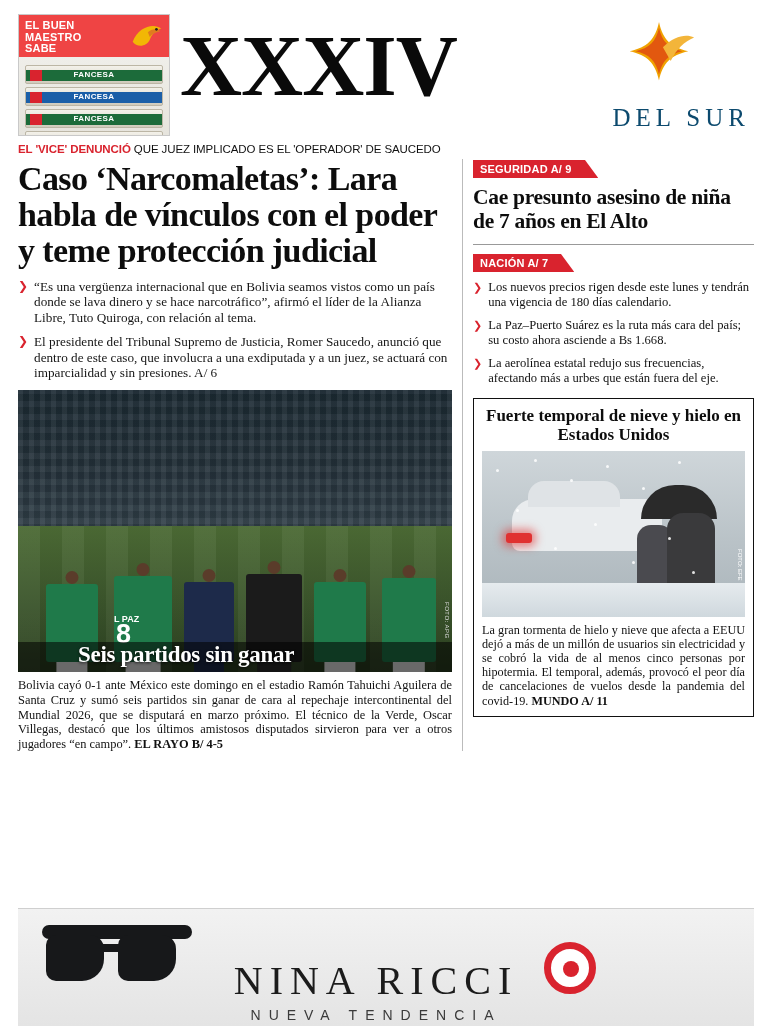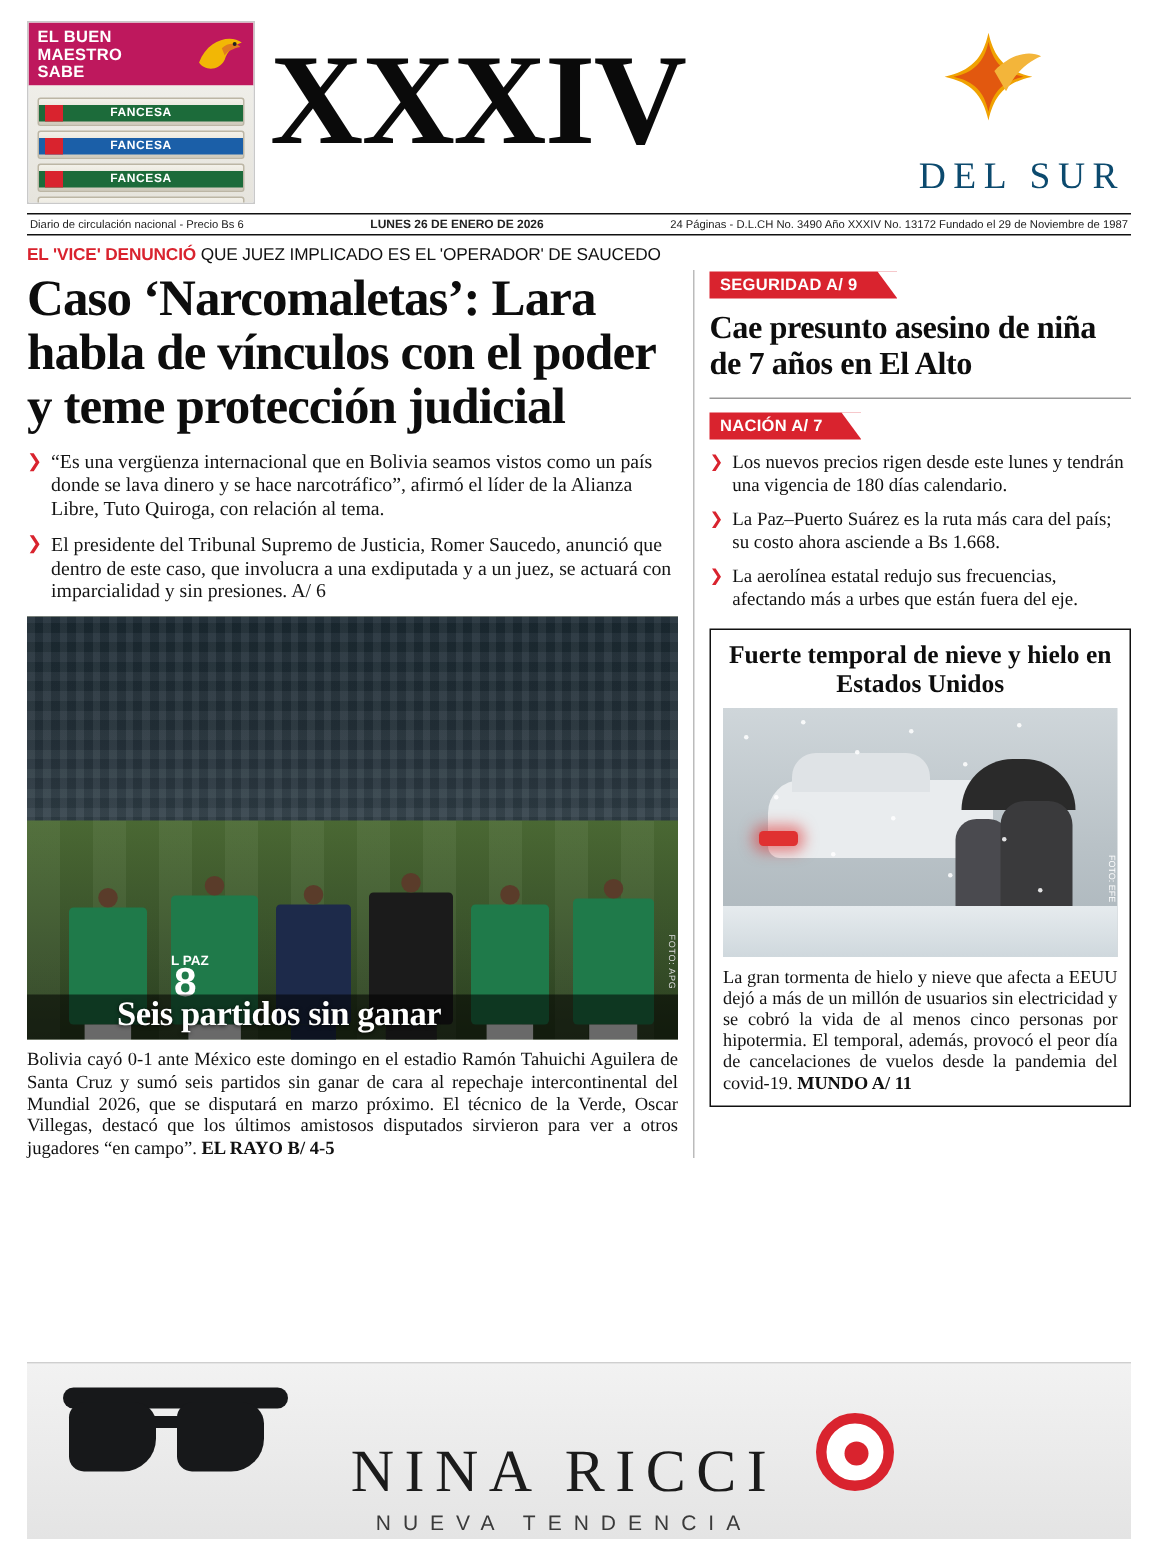--- a/index.html
+++ b/index.html
@@ -27,21 +27,21 @@
   }
   .ad-box {
     width: 152px;
     border: 1px solid #c9c9c9;
     background: #fff;
     position: relative;
     overflow: hidden;
     flex: 0 0 152px;
   }
   .ad-top {
-    background: #be185d;
+    background: #ef4444;
     color: #fff;
     font-family: "Liberation Sans", sans-serif;
     font-weight: bold;
     font-size: 11px;
     line-height: 11.5px;
     padding: 5px 6px 6px 6px;
     letter-spacing: .2px;
     height: 42px;
   }
   .ad-top .l1 { display:block; }
@@ -520,25 +520,20 @@
       <div class="correo-title">XXXIV</div>
       <svg class="flower" viewBox="0 0 80 80">
         <path d="M40 4 C44 22, 52 30, 70 34 C52 38, 44 46, 40 64 C36 46, 28 38, 10 34 C28 30, 36 22, 40 4 Z" fill="#f0a202"></path>
         <path d="M40 10 C43 24, 50 31, 64 34 C50 37, 43 44, 40 58 C37 44, 30 37, 16 34 C30 31, 37 24, 40 10 Z" fill="#e2580f"></path>
         <path d="M44 30 C56 18, 68 16, 76 20 C66 24, 58 32, 52 44 Z" fill="#f3b53a"></path>
       </svg>
       <div class="delsur">DEL SUR</div>
     </div>
   </div>
 
-  <div class="inforow">
-    <span>Diario de circulación nacional - Precio Bs 6</span>
-    <span class="mid">LUNES 26 DE ENERO DE 2026</span>
-    <span>24 Páginas - D.L.CH No. 3490 Año XXXIV No. 13172 Fundado el 29 de Noviembre de 1987</span>
-  </div>
 
   <div class="kicker">
     <span class="red">EL 'VICE' DENUNCIÓ</span>
     <span class="reg">QUE JUEZ IMPLICADO ES EL 'OPERADOR' DE SAUCEDO</span>
   </div>
 
   <div class="cols">
 
     <div class="col-left">
       <h1 class="lead-head">Caso ‘Narcomaletas’: Lara habla de vínculos con el poder y teme protección judicial</h1>

